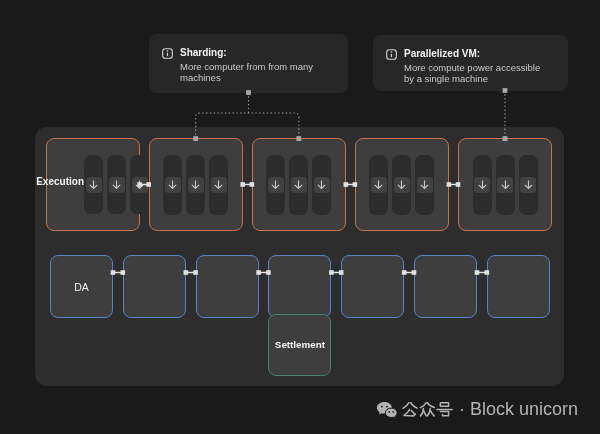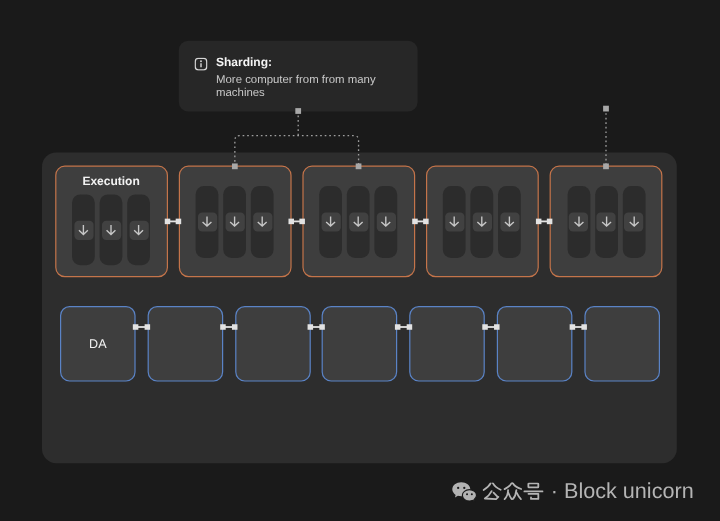--- a/index.html
+++ b/index.html
@@ -19,21 +19,21 @@
   .tt-sharding .tt-body{max-width:145px;}
   .tt-parallel .tt-body{max-width:141px;}
 
   
   .board{position:absolute;left:35px;top:127px;width:529px;height:259px;
          background:#2d2d2d;border-radius:12px;}
 
   
   .obox{position:absolute;top:11px;height:93px;width:94px;box-sizing:border-box;
         background:#3e3e3e;border:1.8px solid #c4744a;border-radius:8px;
-        display:flex;flex-direction:column;align-items:center;justify-content:center;}
+        display:flex;flex-direction:row;align-items:center;justify-content:center;}
   .obox-label{color:#f2f2f2;font-size:10px;font-weight:700;line-height:13px;
               margin:-3px 0 4px 0;}
   .pills{display:flex;gap:4px;}
   .pill{width:19px;height:60px;background:#2c2c2c;border-radius:7px;
         display:flex;align-items:center;justify-content:center;}
   .obox.labeled .pill{height:59px;}
   .chip{width:16px;height:16px;background:#414141;border-radius:3.5px;
         display:flex;align-items:center;justify-content:center;}
 
   
@@ -66,20 +66,31 @@
       <rect x="0.7" y="0.7" width="9.6" height="9.6" rx="2.6" fill="none" stroke="#d6d6d6" stroke-width="1.1"></rect>
       <line x1="5.5" y1="4.8" x2="5.5" y2="8.1" stroke="#d6d6d6" stroke-width="1.2"></line>
       <circle cx="5.5" cy="3" r="0.8" fill="#d6d6d6"></circle>
     </svg>
     <div class="tt-text">
       <div class="tt-title">Sharding:</div>
       <div class="tt-body">More computer from from many machines</div>
     </div>
   </div>
 
+  <div class="tooltip tt-parallel">
+    <svg class="info-icon" width="11" height="11" viewBox="0 0 11 11">
+      <rect x="0.7" y="0.7" width="9.6" height="9.6" rx="2.6" fill="none" stroke="#d6d6d6" stroke-width="1.1"></rect>
+      <line x1="5.5" y1="4.8" x2="5.5" y2="8.1" stroke="#d6d6d6" stroke-width="1.2"></line>
+      <circle cx="5.5" cy="3" r="0.8" fill="#d6d6d6"></circle>
+    </svg>
+    <div class="tt-text">
+      <div class="tt-title">Parallelized VM:</div>
+      <div class="tt-body">More compute power accessible by a single machine</div>
+    </div>
+  </div>
 
   <div class="board">
 
     <div class="obox labeled" style="left:10.6px">
       <div class="obox-label">Execution</div>
       <div class="pills">
         <div class="pill">
             <span class="chip">
               <svg width="11" height="11" viewBox="0 0 11 11">
                 <path d="M5.5 1.4 V9 M1.8 5.9 L5.5 9.4 L9.2 5.9" fill="none" stroke="#c6c6c6" stroke-width="1.15"></path>
@@ -206,20 +217,23 @@
     <div class="bbox" style="left:15px">
       <div class="bbox-label">DA</div>
     </div>
     <div class="bbox" style="left:87.8px"></div>
     <div class="bbox" style="left:160.6px"></div>
     <div class="bbox" style="left:233.4px"></div>
     <div class="bbox" style="left:306.2px"></div>
     <div class="bbox" style="left:379px"></div>
     <div class="bbox" style="left:451.8px"></div>
 
+    <div class="gbox">
+      <div class="gbox-label">Settlement</div>
+    </div>
   </div>
 
   <svg class="overlay" width="600" height="434" viewBox="0 0 600 434">
       <line x1="139.6" y1="184.5" x2="148.7" y2="184.5" stroke="#e2e2e2" stroke-width="1.5"></line>
       <rect x="137.29999999999998" y="182.2" width="4.6" height="4.6" fill="#e2e2e2"></rect>
       <rect x="146.39999999999998" y="182.2" width="4.6" height="4.6" fill="#e2e2e2"></rect>
       <line x1="242.7" y1="184.5" x2="251.8" y2="184.5" stroke="#e2e2e2" stroke-width="1.5"></line>
       <rect x="240.39999999999998" y="182.2" width="4.6" height="4.6" fill="#e2e2e2"></rect>
       <rect x="249.5" y="182.2" width="4.6" height="4.6" fill="#e2e2e2"></rect>
       <line x1="345.8" y1="184.5" x2="354.9" y2="184.5" stroke="#e2e2e2" stroke-width="1.5"></line>

